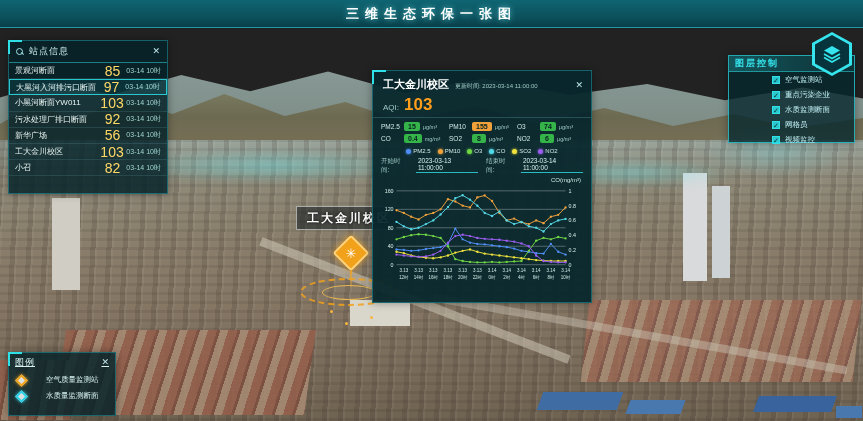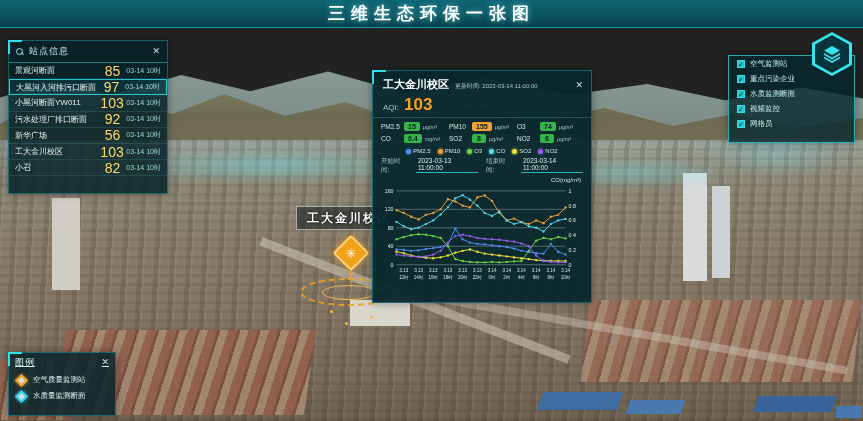--- a/index.html
+++ b/index.html
@@ -20,21 +20,21 @@
       repeating-linear-gradient(0deg, rgba(0,0,0,.07) 0 3px, transparent 3px 9px),
       linear-gradient(180deg,#9aa49b 0%,#8f8a79 14%,#8a7f6c 34%,#857664 60%,#6e6251 100%); }
   .bldg { position:absolute; }
   .windows { background-image:repeating-linear-gradient(180deg, rgba(70,80,90,.35) 0 3px, transparent 3px 6px); }
   .wisp { position:absolute; filter:blur(3px); pointer-events:none; }
 
   
   .topbar { position:absolute; left:0; top:0; width:100%; height:28px; z-index:6;
     background:linear-gradient(180deg,#0f6572 0%,#0b4e59 70%,#093f49 100%);
     border-bottom:1px solid rgba(46,224,232,.45); display:flex; align-items:center; justify-content:center; }
-  .topbar .ttl { color:#fff; font-size:17px; font-weight:bold; letter-spacing:6px; text-shadow:0 0 6px rgba(120,240,250,.7); }
+  .topbar .ttl { color:#fff; font-size:13px; font-weight:bold; letter-spacing:6px; text-shadow:0 0 6px rgba(120,240,250,.7); }
 
   
   .panel { position:absolute; background:rgba(5,34,40,.84); border:1px solid rgba(40,190,205,.4);
     box-shadow:0 0 8px rgba(0,0,0,.35); color:#d7f3f0; }
   .panel .corner { position:absolute; left:-1px; top:-1px; width:14px; height:14px;
     border-left:2px solid #2ee0e8; border-top:2px solid #2ee0e8; }
   .xbtn { color:#bfe6ea; font-size:9px; line-height:9px; cursor:pointer; }
 
   
   #stations { left:8px; top:40px; width:160px; height:154px; z-index:5; }
@@ -72,36 +72,36 @@
   .axis-title { text-align:right; font-size:6px; color:#cfe8e4; padding:1px 10px 0 0; }
   #chartwrap { padding:0 6px; }
 
   
   #layers { left:728px; top:55px; width:127px; height:88px; z-index:5; background:rgba(6,40,46,.8); border-color:rgba(46,224,232,.7); }
   #layers .hd { display:flex; align-items:center; height:16px; padding:0 6px;
     background:linear-gradient(90deg, rgba(46,224,232,.25), rgba(46,224,232,.06)); border-bottom:1px solid rgba(46,224,232,.5); }
   #layers .hd .t { font-size:9px; font-weight:bold; color:#35e4ec; letter-spacing:2px; flex:1; }
   #layers .hd .hatch { width:34px; height:9px;
     background:repeating-linear-gradient(115deg,#2ee0e8 0 2px, transparent 2px 5px); opacity:.8; }
-  .lyitem { display:flex; align-items:center; gap:5px; padding:2.5px 8px; cursor:pointer; }
+  .lyitem { display:flex; align-items:center; gap:5px; padding:2.5px 8px; cursor:pointer;margin-left:35px; }
   .cbx { width:8px; height:8px; border:1px solid #2ee0e8; background:rgba(46,224,232,.85);
     color:#04313a; font-size:7px; line-height:7px; text-align:center; font-weight:bold; }
   .lyl { font-size:7.5px; color:#bfeef2; }
 
   .hexwrap { position:absolute; left:812px; top:32px; width:40px; height:44px; z-index:6; cursor:pointer; }
   .hex { position:absolute; inset:0; background:#35e4ec;
     clip-path:polygon(50% 0,100% 25%,100% 75%,50% 100%,0 75%,0 25%); }
   .hex.inner { inset:3px; background:#07343c; }
   .hex-glyph { position:absolute; inset:0; display:flex; align-items:center; justify-content:center; }
 
   
   #maplegend { left:8px; top:352px; width:108px; height:64px; z-index:5; }
   #maplegend .hd { display:flex; align-items:center; padding:3px 6px;text-decoration:underline; }
   #maplegend .hd .t { flex:1; font-size:9px; color:#d7f3f0; letter-spacing:1px; }
-  .mlitem { display:flex; align-items:center; gap:7px; padding:3px 8px; }
+  .mlitem { display:flex; align-items:center; gap:20px; padding:3px 8px; }
   .diam { width:9px; height:9px; transform:rotate(45deg); border:2px solid; background:rgba(255,255,255,.85); }
   .mll { font-size:7.5px; color:#d7f3f0; }
 
   
   .maplabel { position:absolute; left:296px; top:206px; width:106px; height:24px; z-index:4;
     background:rgba(18,28,32,.55); border:1px solid rgba(255,255,255,.55);
     color:#fff; font-size:12px; font-weight:bold; display:flex; align-items:center; justify-content:center;
     letter-spacing:2px; text-shadow:0 0 3px #000; }
   .marker { position:absolute; left:338px; top:240px; width:26px; height:26px; z-index:4; cursor:pointer; }
   .marker .dshape { position:absolute; inset:0; transform:rotate(45deg); background:#f2a11a; border:2px solid #ffd27a; border-radius:3px; box-shadow:0 0 6px rgba(242,161,26,.8); }
@@ -469,40 +469,44 @@
           <circle cx="154.17391304347825" cy="65" r="1.2" fill="#9b5df0"></circle>
           <circle cx="161.7391304347826" cy="74.5" r="1.2" fill="#9b5df0"></circle>
           <circle cx="169.30434782608697" cy="80.2" r="1.2" fill="#9b5df0"></circle>
           <circle cx="176.8695652173913" cy="81.15" r="1.2" fill="#9b5df0"></circle>
           <circle cx="184.43478260869566" cy="81.625" r="1.2" fill="#9b5df0"></circle>
           <circle cx="192" cy="81.625" r="1.2" fill="#9b5df0"></circle>
         </svg></div>
   </div>
 
   <div class="panel" id="layers">
+    <div class="hd">
+      <span class="t">图层控制</span>
+      <span class="hatch"></span>
+    </div>
     <div id="lyitems">
         <div class="lyitem">
           <span class="cbx">✓</span>
           <span class="lyl">空气监测站</span>
         </div>
         <div class="lyitem">
           <span class="cbx">✓</span>
           <span class="lyl">重点污染企业</span>
         </div>
         <div class="lyitem">
           <span class="cbx">✓</span>
           <span class="lyl">水质监测断面</span>
         </div>
         <div class="lyitem">
           <span class="cbx">✓</span>
-          <span class="lyl">视频监控</span>
+          <span class="lyl">网格员</span>
         </div>
         <div class="lyitem">
           <span class="cbx">✓</span>
-          <span class="lyl">网格员</span>
+          <span class="lyl">视频监控</span>
         </div>
       </div>
   </div>
   <div class="hexwrap">
     <div class="hex"></div>
     <div class="hex inner"></div>
     <div class="hex-glyph">
       <svg width="22" height="22" viewBox="0 0 22 22">
         <path d="M11 3 L19 7.5 L11 12 L3 7.5 Z" fill="#35e4ec"></path>
         <path d="M3 11 L11 15.5 L19 11" fill="none" stroke="#35e4ec" stroke-width="1.6"></path>

